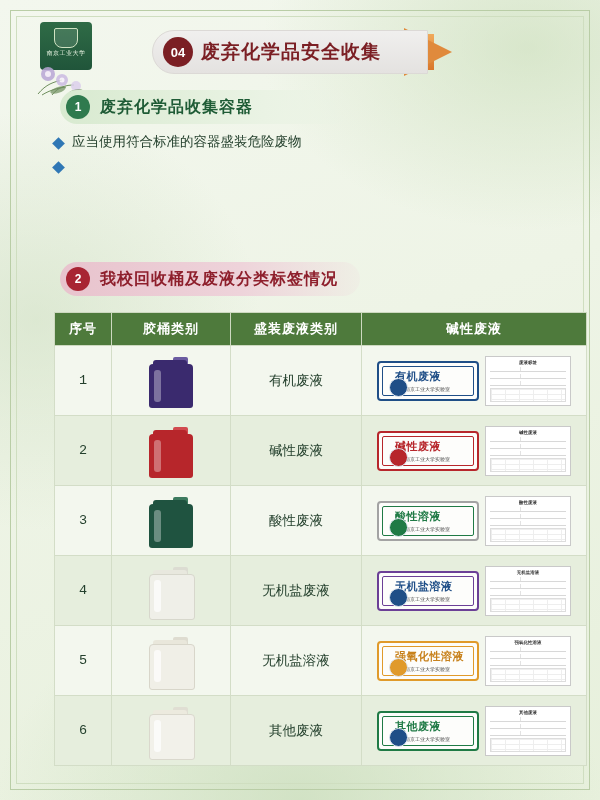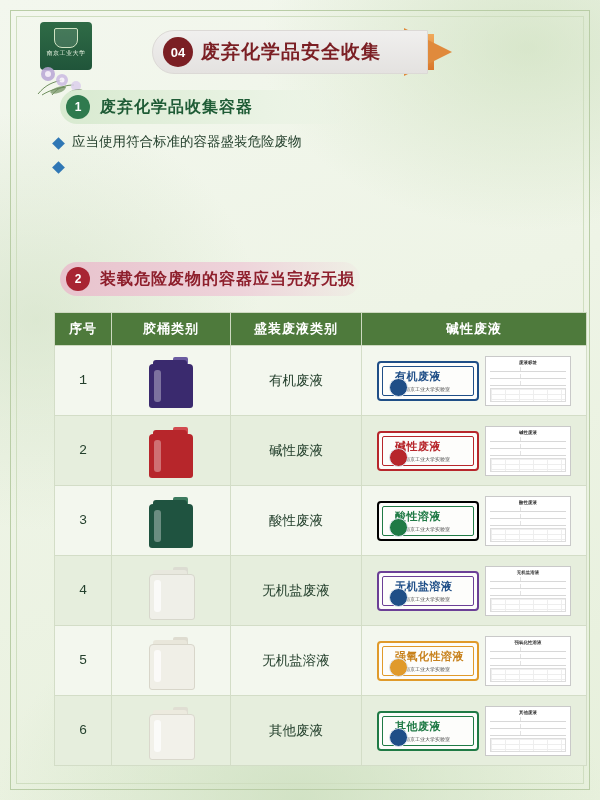--- a/index.html
+++ b/index.html
@@ -420,21 +420,21 @@
         <span class="dia"></span>
         <span>应当使用符合标准的容器盛装危险废物</span>
       </div>
       <div class="bullet">
         <span class="dia"></span>
       </div>
     </div>
 
     <div class="sec2">
       <div class="circ-red">2</div>
-      <div class="sec-title">装载危险废物的容器应当完好无损</div>
+      <div class="sec-title">我校回收桶及废液分类标签情况</div>
     </div>
 
     <table class="tbl">
       <thead>
         <tr>
           <th class="col-no">序号</th>
           <th class="col-drum">胶桶类别</th>
           <th class="col-type">盛装废液类别</th>
           <th class="col-label">碱性废液</th>
         </tr>
@@ -509,21 +509,21 @@
             <div class="can">
               <div class="cap" style="background:#3c7a5e"></div>
               <div class="neck" style="background:#1f5340"></div>
               <div class="body" style="background:#1f5340"></div>
               <div class="hl"></div>
             </div>
           </td>
           <td>酸性废液</td>
           <td>
             <div class="label-cell-inner">
-              <div class="lblcard" style="border:2px solid #000000">
+              <div class="lblcard" style="border:2px solid #a3a3a3">
                 <div class="inner" style="border:1px solid #1f7a45; align-items:flex-start; justify-content:center;">
                   <div class="seal" style="background:#1f7a45"></div>
                   <div class="ltitle" style="color:#1f7a45">酸性溶液</div>
                   <div class="lsub">中国南京工业大学实验室</div>
                 </div>
               </div>
               <div class="formcard">
                 <div class="ftitle">酸性废液</div>
                 <div class="frow"></div>
                   <div class="frow"></div>

